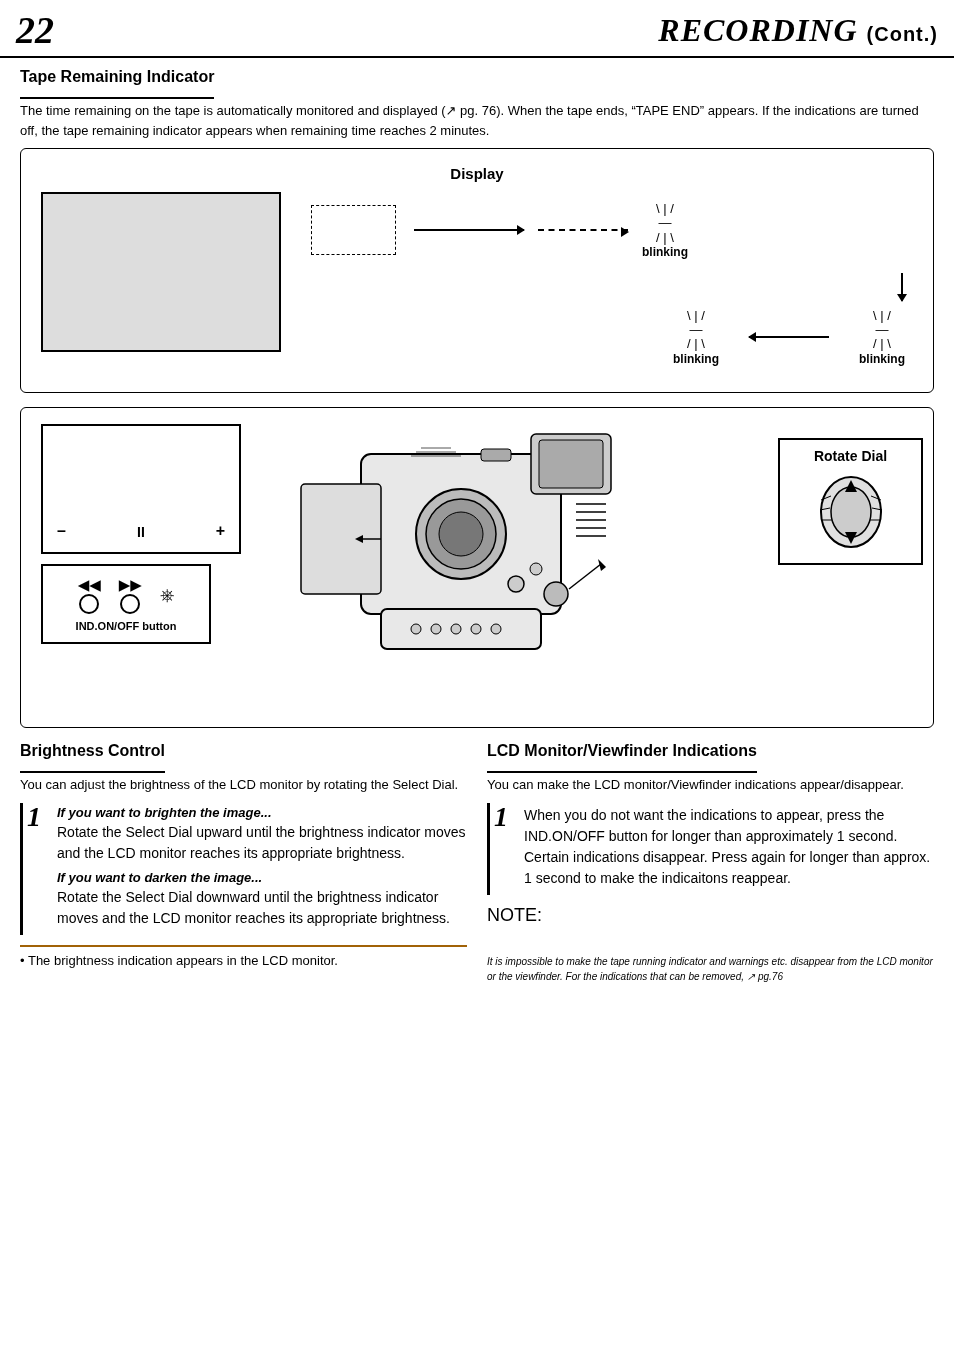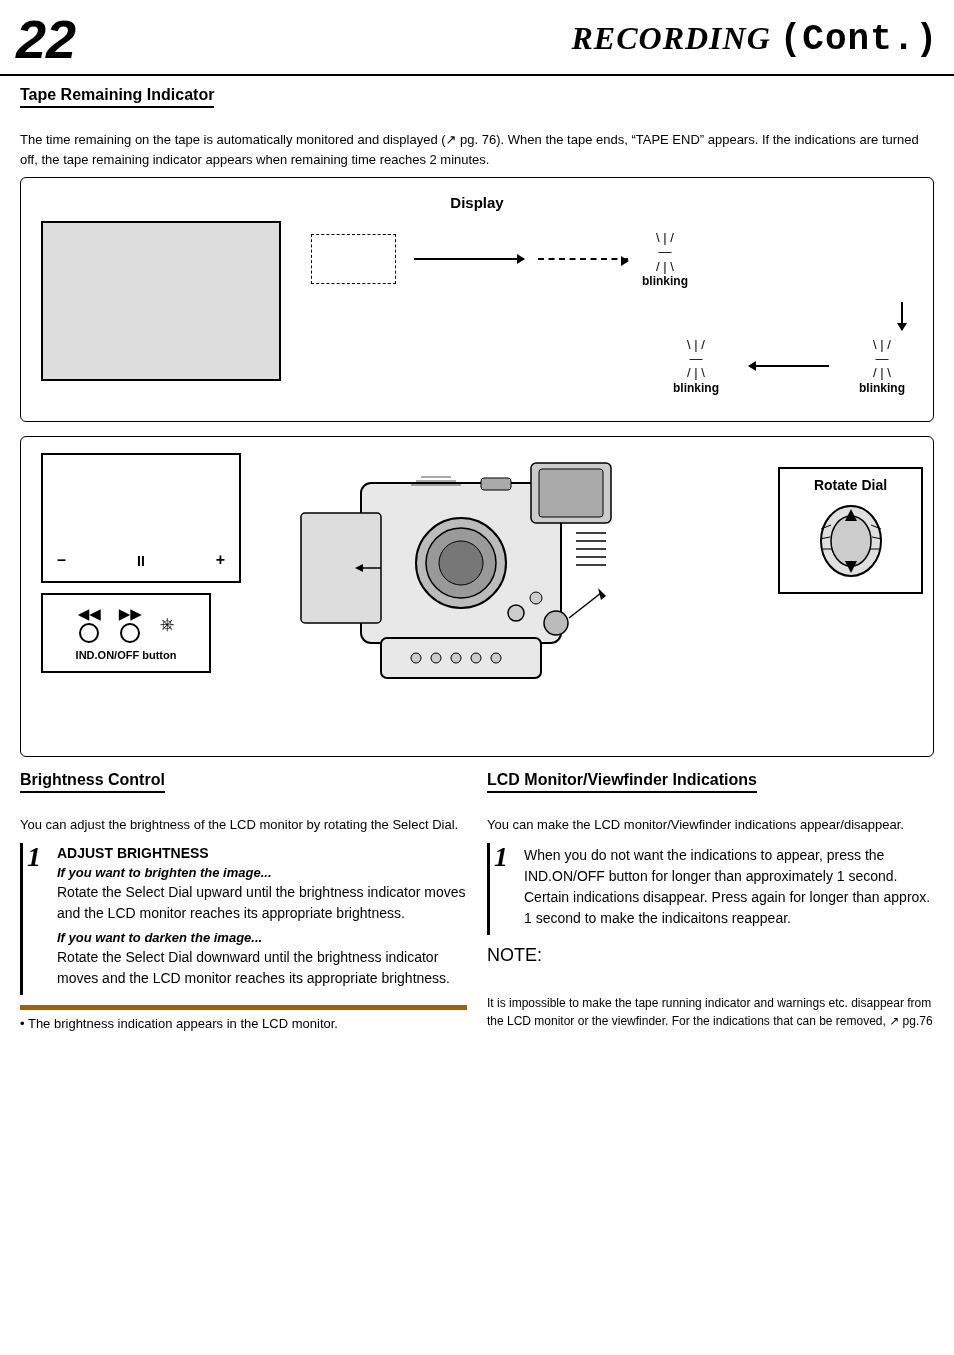--- a/index.html
+++ b/index.html
@@ -14,52 +14,52 @@
 
     
     .header {
       display: flex;
       align-items: center;
       padding: 8px 16px 4px 16px;
       border-bottom: 2px solid #000;
       background: #fff;
     }
     .page-number {
-      font-size: 54px;
+      font-size: 38px;
       font-style: italic;
       font-weight: bold;
-      font-family: Liberation Sans, sans-serif;
+      font-family: Liberation Serif, serif;
       margin-right: auto;
     }
     .page-title {
       font-size: 32px;
       font-weight: bold;
       font-style: italic;
       font-family: 'Times New Roman', Times, serif;
       letter-spacing: 1px;
     }
     .page-title-cont {
-      font-size: 36px;
+      font-size: 20px;
       font-weight: bold;
       font-style: normal;
-      font-family: Liberation Mono, monospace;
+      font-family: Liberation Sans, sans-serif;
     }
 
     
     .content {
       padding: 10px 20px;
     }
 
     
     .section-title {
       font-size: 16px;
       font-weight: bold;
       border-bottom: 2px solid #000;
-      padding-bottom: 2px;
-      margin-bottom: 22px;
+      padding-bottom: 11px;
+      margin-bottom: 2px;
       display: inline-block;
     }
 
     
     .tape-section {
       margin-bottom: 12px;
     }
     .tape-section p {
       font-size: 13px;
       line-height: 1.5;
@@ -146,40 +146,41 @@
     .step-body {
       font-size: 14px;
       line-height: 1.5;
       margin-bottom: 6px;
     }
 
     .bullet-note {
       font-size: 13px;
       line-height: 1.5;
       margin-top: 6px;
-      border-top: 5px solid #a16207;
+      border-top: 2px solid #a16207;
       padding-top: 4px;
     }
     .bullet-note::before {
       content: '• ';
     }
 
     
     .note-box {
       margin-top: 8px;
     }
     .note-title {
       font-size: 18px;
       font-weight: normal;
       text-transform: uppercase;
       margin-bottom: 4px;
     }
     .note-body {
-      font-size: 12px;
+      font-size: 10px;
       line-height: 1.5;
+      font-style: italic;
       margin-top: 28px;
     }
 
     
     .camera-area {
       display: flex;
       gap: 10px;
       align-items: flex-start;
       min-height: 280px;
     }
@@ -448,21 +449,20 @@
 
   <div class="two-col">
 
     <div class="col-left">
       <div class="section-title">Brightness Control</div>
       <p style="font-size:13px; line-height:1.5; margin-bottom:8px;">You can adjust the brightness of the LCD monitor by rotating the Select Dial.</p>
 
       <div class="step-container">
         <div class="step-number">1</div>
         <div class="step-content">
-          <div class="step-title">ADJUST BRIGHTNESS</div>
           <div class="step-subtitle">If you want to brighten the image...</div>
           <div class="step-body">Rotate the Select Dial upward until the brightness indicator moves and the LCD monitor reaches its appropriate brightness.</div>
           <div class="step-subtitle">If you want to darken the image...</div>
           <div class="step-body">Rotate the Select Dial downward until the brightness indicator moves and the LCD monitor reaches its appropriate brightness.</div>
         </div>
       </div>
 
       <div class="bullet-note">The brightness indication appears in the LCD monitor.</div>
     </div>
 

